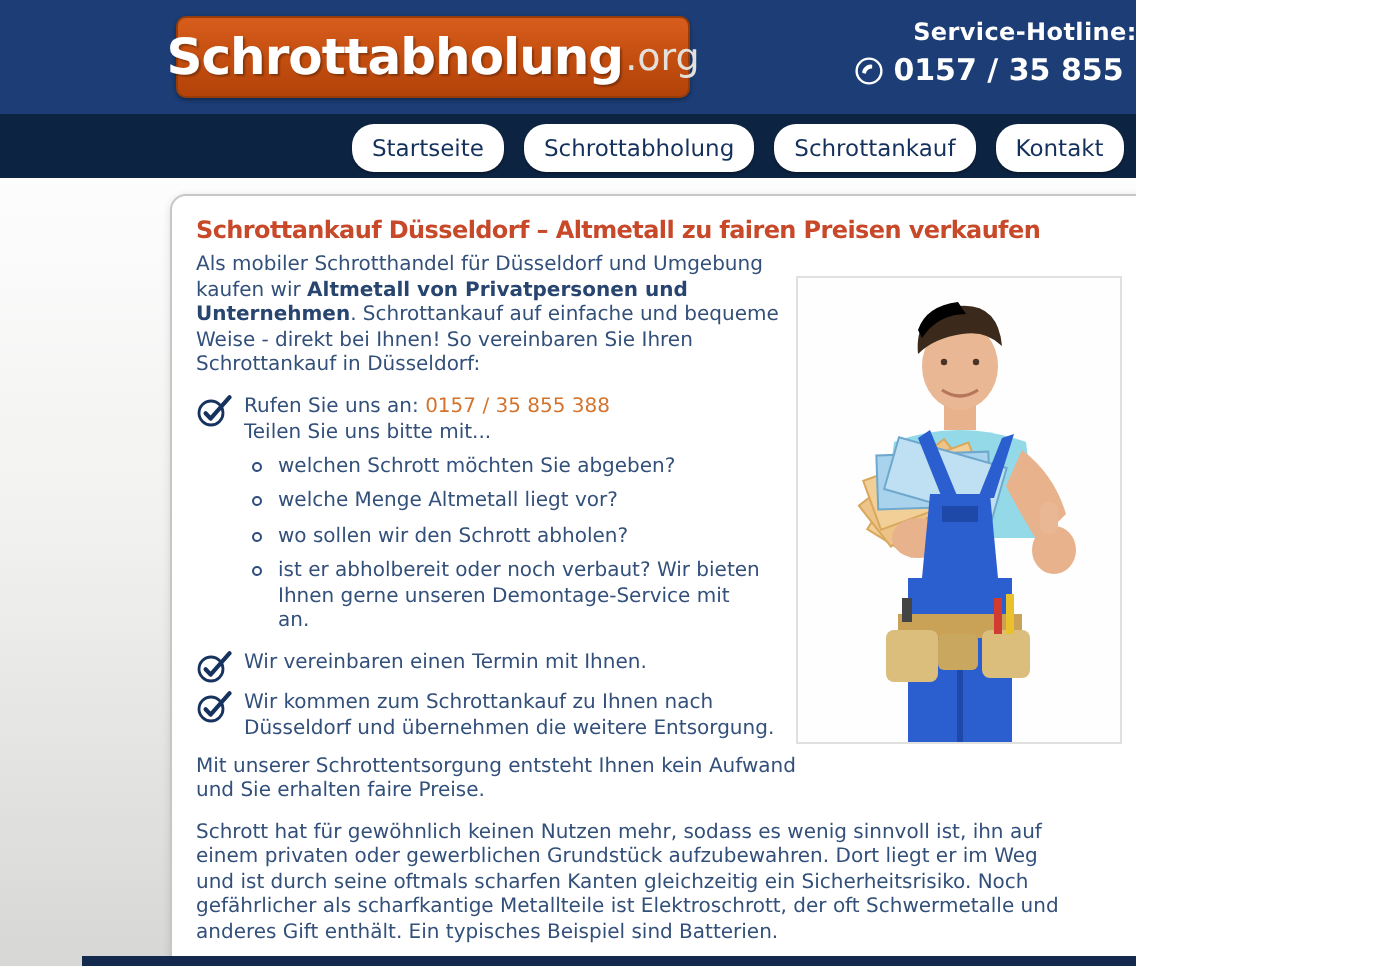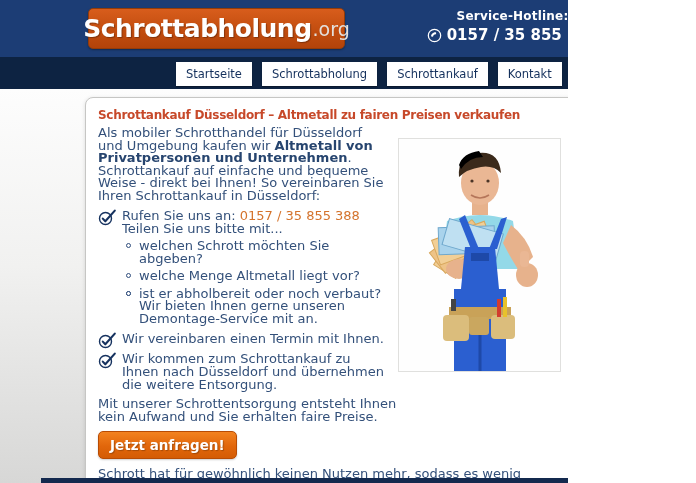--- a/index.html
+++ b/index.html
@@ -15,37 +15,37 @@
   .logo-name{color:#ffffff;font-weight:bold;font-size:25px;letter-spacing:-0.5px;text-shadow:1px 1px 1px rgba(0,0,0,.3);}
   .logo-tld{color:#e3e0dc;font-size:19px;margin-left:1px;}
   .hotline{position:absolute;left:440px;top:9px;width:145px;text-align:center;color:#ffffff;}
   .hotline-label{font-size:12px;font-weight:bold;letter-spacing:.2px;}
   .hotline-row{display:flex;align-items:center;justify-content:center;margin-top:3px;gap:5px;}
   .hotline-number{font-size:15px;font-weight:bold;white-space:nowrap;}
 
   
   .nav{position:absolute;left:0;top:57px;width:696px;height:32px;background:#0d2342;}
   .nav-inner{position:absolute;left:176px;top:5px;display:flex;gap:10px;}
-  .nav-btn{background:#ffffff;color:#14305c;font-size:11.5px;border:none;border-radius:0;
+  .nav-btn{background:#ffffff;color:#14305c;font-size:11.5px;border:none;border-radius:11px;
     padding:5px 10px;cursor:pointer;font-family:inherit;box-shadow:0 1px 1px rgba(0,0,0,.3);}
 
   
   .content-bg{position:absolute;left:0;top:89px;width:696px;height:394px;
     background:linear-gradient(180deg,#fdfdfd 0%,#f1f1f0 45%,#d7d7d6 100%);}
   .card{position:absolute;left:85px;top:8px;width:493px;height:400px;background:#ffffff;
     border:1px solid #c6c6c4;border-radius:8px 8px 0 0;box-sizing:border-box;
     padding:10px 12px;box-shadow:0 1px 4px rgba(0,0,0,.12);}
 
   .page-title{color:#c7492a;font-size:12px;font-weight:bold;letter-spacing:-0.3px;
     white-space:nowrap;margin:0 0 5px 0;}
 
   .photo-frame{position:absolute;left:312px;top:40px;width:163px;height:234px;background:#fdfdfd;
     border:1px solid #e0e0de;box-sizing:border-box;overflow:hidden;}
 
-  .txt{color:#33507a;font-size:13px;line-height:12.5px;}
+  .txt{color:#33507a;font-size:10px;line-height:12.5px;}
   .intro{width:292px;margin:0 0 7px 0;}
   .intro b{color:#27456f;}
 
   .check-item{position:relative;width:292px;padding-left:24px;box-sizing:border-box;margin:0 0 7px 0;}
   .check-ico{position:absolute;left:0;top:0;}
   .check-line{line-height:13px;}
   .phone-link{color:#d4732c;cursor:pointer;text-decoration:none;}
 
   .sub-list{list-style:none;margin:5px 16px 2px 2px;padding:0;width:258px;}
   .sub-list li{position:relative;padding-left:15px;margin:0 0 5px 0;line-height:12.5px;}
@@ -175,21 +175,21 @@
           <svg width="19" height="17" viewBox="0 0 19 17">
             <circle cx="7.5" cy="9.5" r="6" fill="#ffffff" stroke="#16325f" stroke-width="1.4"></circle>
             <path d="M4.8 9.6 L7.3 12.3 L16.8 1.6" fill="none" stroke="#16325f" stroke-width="2.1" stroke-linecap="round" stroke-linejoin="round"></path>
           </svg>
         </span>
         <div class="check-line"><span>Rufen Sie uns an: </span><a class="phone-link">0157 / 35 855 388</a></div>
         <div class="check-line">Teilen Sie uns bitte mit...</div>
         <ul class="sub-list">
           <li><span class="ring"></span><span>welchen Schrott möchten Sie abgeben?</span></li>
           <li><span class="ring"></span><span>welche Menge Altmetall liegt vor?</span></li>
-          <li><span class="ring"></span></li>
+          <li><span class="ring"></span><span>wo sollen wir den Schrott abholen?</span></li>
           <li><span class="ring"></span><span>ist er abholbereit oder noch verbaut? Wir bieten Ihnen gerne unseren Demontage-Service mit an.</span></li>
         </ul>
       </div>
 
       
       <div class="check-item txt">
         <span class="check-ico">
           <svg width="19" height="17" viewBox="0 0 19 17">
             <circle cx="7.5" cy="9.5" r="6" fill="#ffffff" stroke="#16325f" stroke-width="1.4"></circle>
             <path d="M4.8 9.6 L7.3 12.3 L16.8 1.6" fill="none" stroke="#16325f" stroke-width="2.1" stroke-linecap="round" stroke-linejoin="round"></path>
@@ -204,21 +204,20 @@
           <svg width="19" height="17" viewBox="0 0 19 17">
             <circle cx="7.5" cy="9.5" r="6" fill="#ffffff" stroke="#16325f" stroke-width="1.4"></circle>
             <path d="M4.8 9.6 L7.3 12.3 L16.8 1.6" fill="none" stroke="#16325f" stroke-width="2.1" stroke-linecap="round" stroke-linejoin="round"></path>
           </svg>
         </span>
         <div class="check-line">Wir kommen zum Schrottankauf zu Ihnen nach Düsseldorf und übernehmen die weitere Entsorgung.</div>
       </div>
 
       <p class="txt closing">Mit unserer Schrottentsorgung entsteht Ihnen kein Aufwand und Sie erhalten faire Preise.</p>
 
-      <button class="cta-btn">Jetzt anfragen!</button>
 
       <p class="txt bottom-par">Schrott hat für gewöhnlich keinen Nutzen mehr, sodass es wenig sinnvoll ist, ihn auf einem privaten oder gewerblichen Grundstück aufzubewahren. Dort liegt er im Weg und ist durch seine oftmals scharfen Kanten gleichzeitig ein Sicherheitsrisiko. Noch gefährlicher als scharfkantige Metallteile ist Elektroschrott, der oft Schwermetalle und anderes Gift enthält. Ein typisches Beispiel sind Batterien.</p>
     </div>
 
     <div class="footer-strip"></div>
   </div>
 
 </div>
 
 </body></html>

